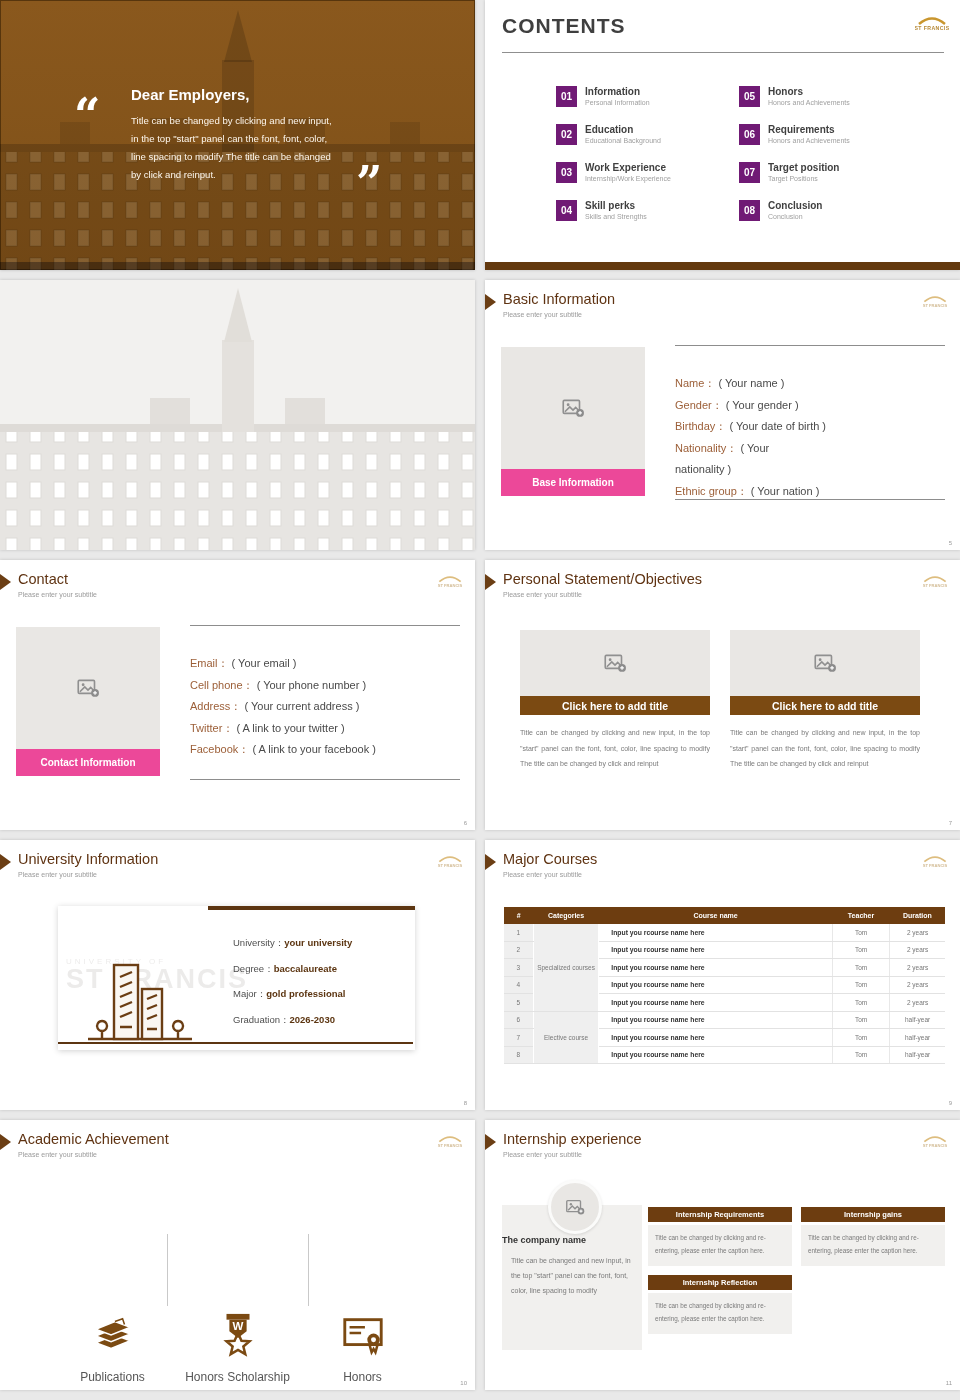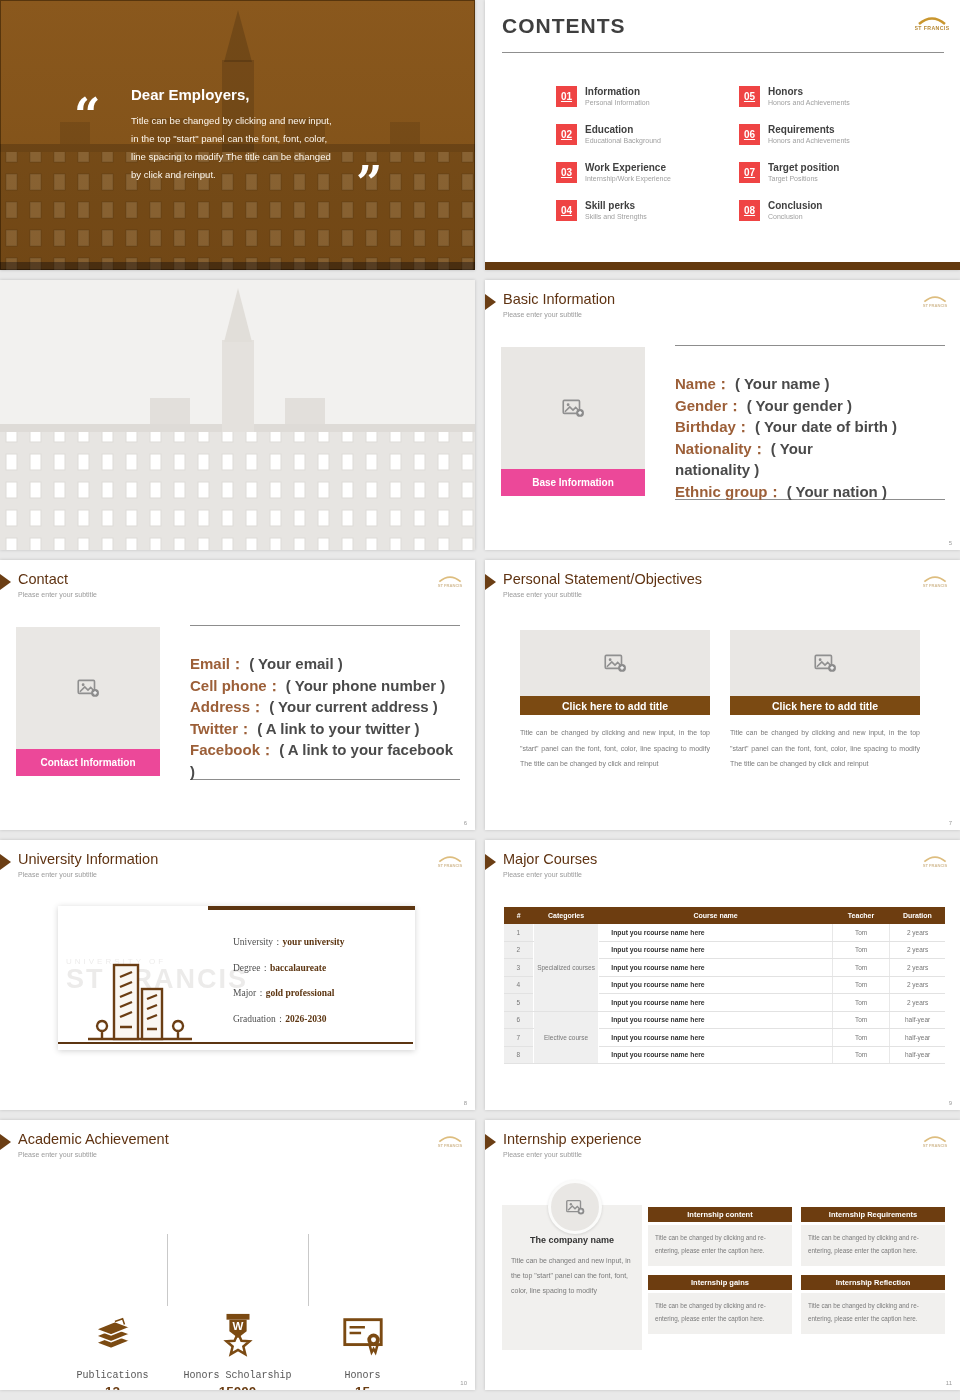--- a/index.html
+++ b/index.html
@@ -16,22 +16,22 @@
   .q-mark{position:absolute;color:#fff;font-size:46px;font-weight:bold;font-family:"DejaVu Serif",serif;line-height:.6;}
   .q-open{left:74px;top:102px;}
   .q-close{left:356px;top:170px;}
 
   
   .c-title{position:absolute;left:17px;top:14px;font-size:21px;font-weight:bold;color:#3f3f3f;letter-spacing:1px;}
   .c-divider{position:absolute;left:17px;right:16px;top:52px;border-top:1px solid #8f8f8f;}
   .c-items{position:absolute;left:71px;top:86px;display:grid;grid-template-rows:repeat(4,1fr);
            grid-auto-flow:column;grid-template-columns:183px 183px;row-gap:12px;height:140px;}
   .c-item{display:flex;gap:8px;align-items:flex-start;}
-  .c-num{width:21px;height:21px;background:#ef4444;color:#fff;font-size:10px;font-weight:bold;
-         display:flex;align-items:center;justify-content:center;flex:0 0 auto;text-decoration:underline;}
+  .c-num{width:21px;height:21px;background:#701a75;color:#fff;font-size:10px;font-weight:bold;
+         display:flex;align-items:center;justify-content:center;flex:0 0 auto;}
   .c-label{font-size:10px;font-weight:bold;color:#3f3f3f;line-height:11px;}
   .c-sub{font-size:7px;color:#9f9f9f;margin-top:2px;}
   .c-bar{position:absolute;left:0;right:0;bottom:0;height:8px;background:#63390e;}
 
   
   .logo{position:absolute;right:11px;top:11px;width:34px;height:22px;}
   .logo.small{width:28px;height:18px;opacity:.85;}
 
   
   .section-slide{background:#f2f1ef;}
@@ -46,38 +46,38 @@
   
   .ph-card{position:absolute;left:16px;top:67px;width:144px;}
   .ph-box{height:122px;background:#e9e7e4;display:flex;align-items:center;justify-content:center;}
   .ph-caption{height:27px;background:#ec4899;color:#fff;font-size:10px;font-weight:bold;
               display:flex;align-items:center;justify-content:center;}
   .ph-icon{width:26px;height:26px;}
 
   
   .rules{position:absolute;left:190px;right:15px;top:65px;height:155px;
          border-top:1px solid #8d8d8d;border-bottom:1px solid #8d8d8d;box-sizing:border-box;padding-top:27px;}
-  .field{font-size:15px;line-height:21.5px;font-weight:bold;}
+  .field{font-size:11px;line-height:21.5px;}
   .f-label{color:#9c5f38;}
   .f-value{color:#4a4a4a;white-space:pre-line;}
 
   
   .st-card{position:absolute;top:70px;width:190px;}
   .st-card.c1{left:35px;} .st-card.c2{left:245px;}
   .st-ph{height:66px;background:#e9e7e4;display:flex;align-items:center;justify-content:center;}
   .st-bar{height:19px;background:#7b4a12;color:#fff;font-size:10.5px;font-weight:bold;
           display:flex;align-items:center;justify-content:center;}
   .st-body{margin-top:10px;font-size:7px;line-height:15.5px;color:#7a7a7a;text-align:justify;}
 
   
   .u-card{position:absolute;left:58px;top:66px;width:357px;height:144px;background:#fff;
           box-shadow:0 1px 6px rgba(0,0,0,.18);}
   .u-topline{position:absolute;left:150px;top:0;width:207px;height:4px;background:#5c3511;}
   .u-ground{position:absolute;left:0;right:2px;bottom:6px;height:2px;background:#5c3511;}
-  .u-fields{position:absolute;left:175px;top:24px;font-family:Liberation Serif, serif;}
+  .u-fields{position:absolute;left:175px;top:24px;}
   .u-field{font-size:9.5px;line-height:25.5px;color:#4f4f4f;}
   .u-value{font-weight:bold;color:#5c3511;}
   .u-watermark{position:absolute;left:8px;top:52px;color:rgba(110,100,90,.13);line-height:1;}
   .u-watermark .w1{font-size:8px;letter-spacing:3px;}
   .u-watermark .w2{font-size:27px;font-weight:bold;letter-spacing:2px;}
   .u-building{position:absolute;left:26px;bottom:7px;width:112px;height:88px;}
 
   
   .course-table{position:absolute;left:19px;top:67px;width:441px;border-collapse:collapse;font-size:6.5px;}
   .course-table th{background:#6d3d10;color:#fff;font-size:7px;font-weight:bold;height:17px;padding:0;}
@@ -85,32 +85,32 @@
   .course-table .col-num{width:30px;background:#efefef;}
   .course-table .col-cat{width:66px;background:#efefef;border-right:1px solid #fff;border-left:1px solid #fff;}
   .course-table .col-course{width:230px;text-align:left;padding-left:12px;font-weight:bold;color:#333;font-size:6.8px;}
   .course-table .col-t{width:58px;border-left:1px solid #e8e8e8;}
   .course-table .col-d{width:56px;border-left:1px solid #e8e8e8;}
 
   
   .stats{position:absolute;left:25px;right:25px;top:96px;display:flex;}
   .stat{flex:1;display:flex;flex-direction:column;align-items:center;}
   .stat-icon{width:46px;height:46px;margin-bottom:12px;}
-  .stat-label{font-size:10px;color:#565656;font-family:Liberation Mono, monospace;}
+  .stat-label{font-size:12px;color:#565656;}
   .stat-value{font-size:13.5px;font-weight:bold;color:#6b3e14;margin-top:3px;}
   .stat-div{position:absolute;top:18px;width:1px;height:72px;background:#c9c9c9;}
   .dv1{left:142px;} .dv2{left:283px;}
   .stats-wrap{position:absolute;left:25px;right:25px;top:96px;height:120px;}
 
   
   .i-card{position:absolute;left:17px;top:85px;width:140px;height:145px;background:#f1f0ee;}
   .i-avatar{position:absolute;left:63px;top:60px;width:48px;height:48px;border-radius:50%;
             background:#e9e7e4;border:3px solid #fbfbfa;box-shadow:0 1px 3px rgba(0,0,0,.12);
             display:flex;align-items:center;justify-content:center;z-index:2;}
-  .i-company{margin-top:30px;text-align:center;font-size:9px;font-weight:bold;color:#333;}
+  .i-company{margin-top:30px;font-size:9px;font-weight:bold;color:#333;}
   .i-body{margin:8px 9px 0;font-size:7px;line-height:15px;color:#7a7a7a;}
   .i-grid{position:absolute;left:163px;top:87px;width:297px;display:grid;
           grid-template-columns:1fr 1fr;column-gap:9px;row-gap:9px;}
   .i-box-header{height:15px;background:#6d3d10;color:#fff;font-size:7.5px;font-weight:bold;
                 display:flex;align-items:center;justify-content:center;}
   .i-box-body{margin-top:3px;background:#f1f0ee;padding:7px 7px 9px;font-size:6.3px;line-height:12.5px;color:#7a7a7a;}
 </style>
 </head>
 <body>
 
@@ -499,24 +499,20 @@
         <circle cx="18.5" cy="16.5" r="3.6" fill="#8c8c8c"></circle>
         <path d="M18.5 14.8 v3.4 M16.8 16.5 h3.4" stroke="#fff" stroke-width="1.1"></path>
       </svg>
     </div>
     <div class="i-card">
       <div class="i-company">The company name</div>
       <div class="i-body">Title can be changed and new input, in the top "start" panel can the font, font, color, line spacing to modify</div>
     </div>
     <div class="i-grid">
       <div>
-        <div class="i-box-header">Internship content</div>
-        <div class="i-box-body">Title can be changed by clicking and re-entering, please enter the caption here.</div>
-      </div>
-      <div>
         <div class="i-box-header">Internship Requirements</div>
         <div class="i-box-body">Title can be changed by clicking and re-entering, please enter the caption here.</div>
       </div>
       <div>
         <div class="i-box-header">Internship gains</div>
         <div class="i-box-body">Title can be changed by clicking and re-entering, please enter the caption here.</div>
       </div>
       <div>
         <div class="i-box-header">Internship Reflection</div>
         <div class="i-box-body">Title can be changed by clicking and re-entering, please enter the caption here.</div>

